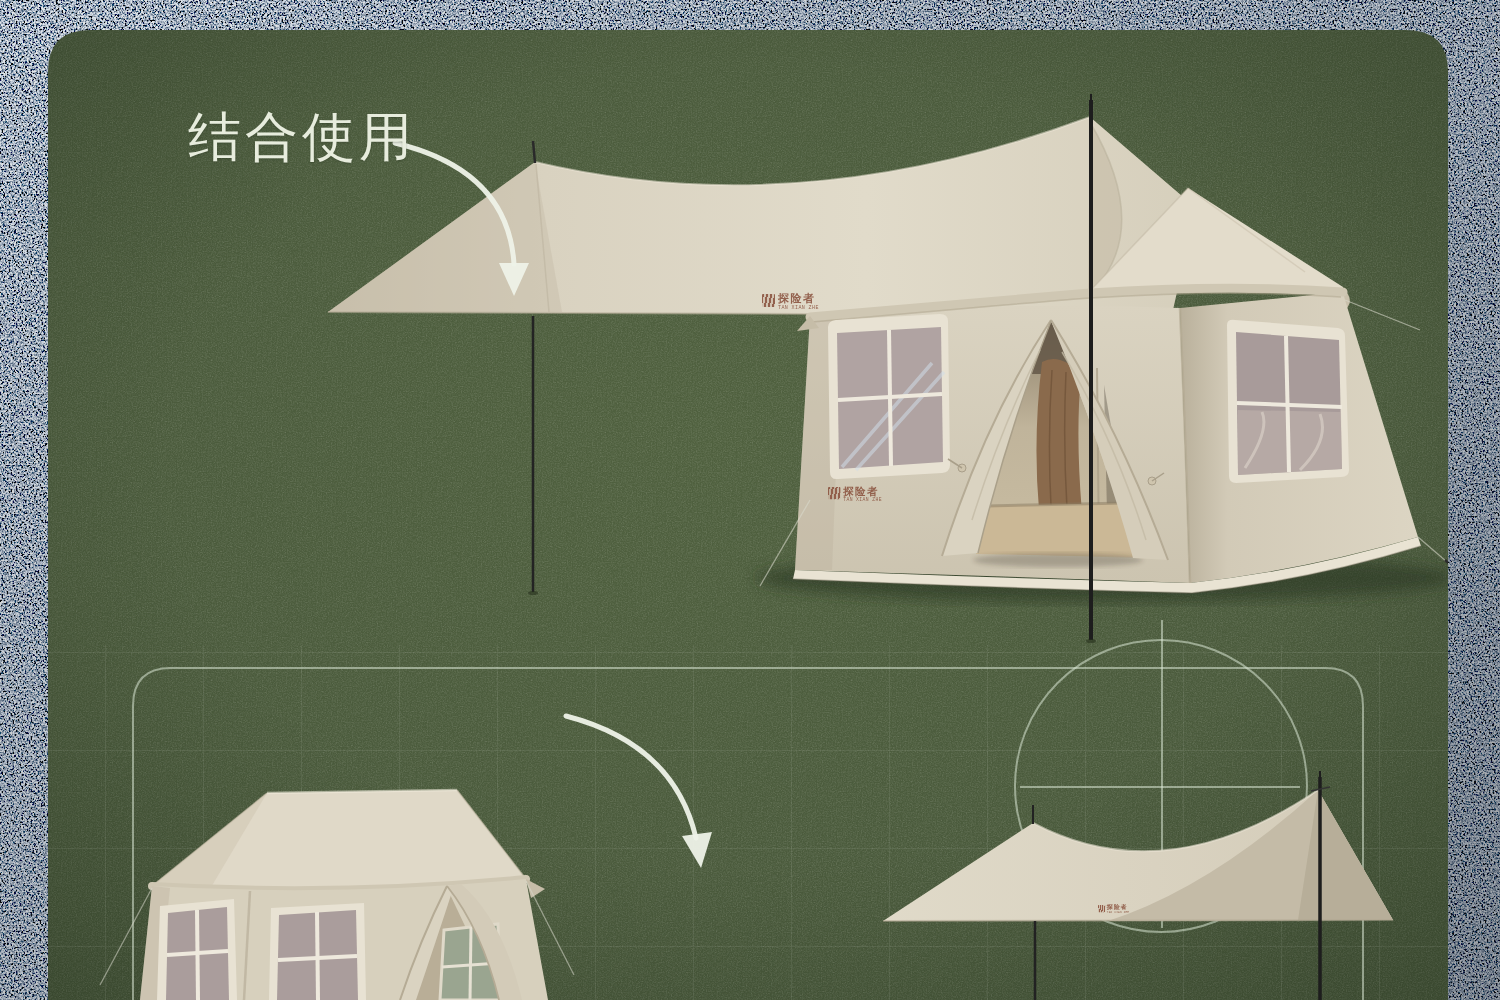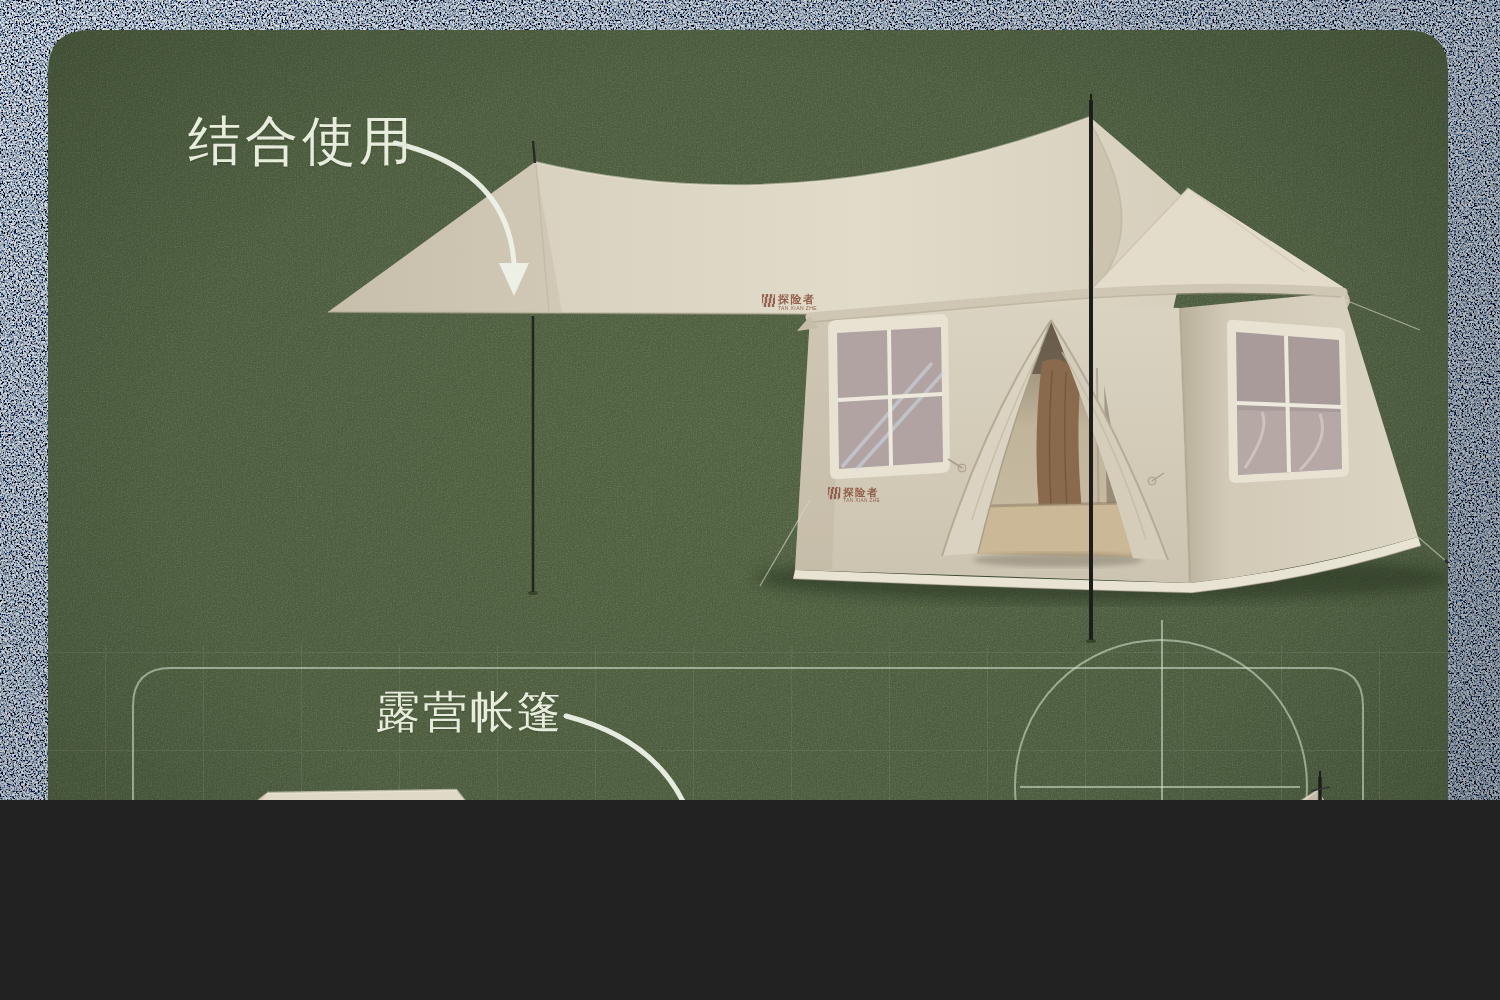--- a/index.html
+++ b/index.html
@@ -1,18 +1,18 @@
 <!DOCTYPE html>
 <html><head>
 <meta charset="utf-8">
 <style>
   html,body{margin:0;padding:0;background:#222;}
   .stage{
-    position:relative;width:1500px;height:800px;overflow:hidden;
-    font-family:Liberation Sans, sans-serif;
+    position:relative;width:1500px;height:1000px;overflow:hidden;
+    font-family:Liberation Mono, monospace;
     background:#39434b;
   }
   .stage svg{position:absolute;left:0;top:0;display:block;}
   .label{
     position:absolute;color:#e7ecdd;z-index:30;line-height:1.1;
     text-shadow:0 1px 2px rgba(20,30,15,0.25);
     font-weight:500;white-space:nowrap;
   }
   .label-top{left:188px;top:112px;font-size:53px;letter-spacing:4px;}
   .label-bottom{left:376px;top:688px;font-size:44px;letter-spacing:3px;}
@@ -281,21 +281,20 @@
       <g>
         <path d="M566,716 Q674,744 696,838" fill="none" stroke="#eef2e8" stroke-width="5" stroke-linecap="round" opacity="0.95"></path>
         <path d="M682,836 L712,832 L701,868 Z" fill="#eef2e8" opacity="0.95"></path>
       </g>
     </g>
 
   </g>
 </svg>
 
 <div class="label label-top">结合使用</div>
-<div class="label label-bottom">露营帐篷</div>
 
 <div class="logo logo-tarp">
   <span class="logo-icon"></span>
   <span class="logo-text">
     <b>探险者</b>
     <i>TAN XIAN ZHE</i>
   </span>
 </div>
 <div class="logo logo-tent">
   <span class="logo-icon"></span>

